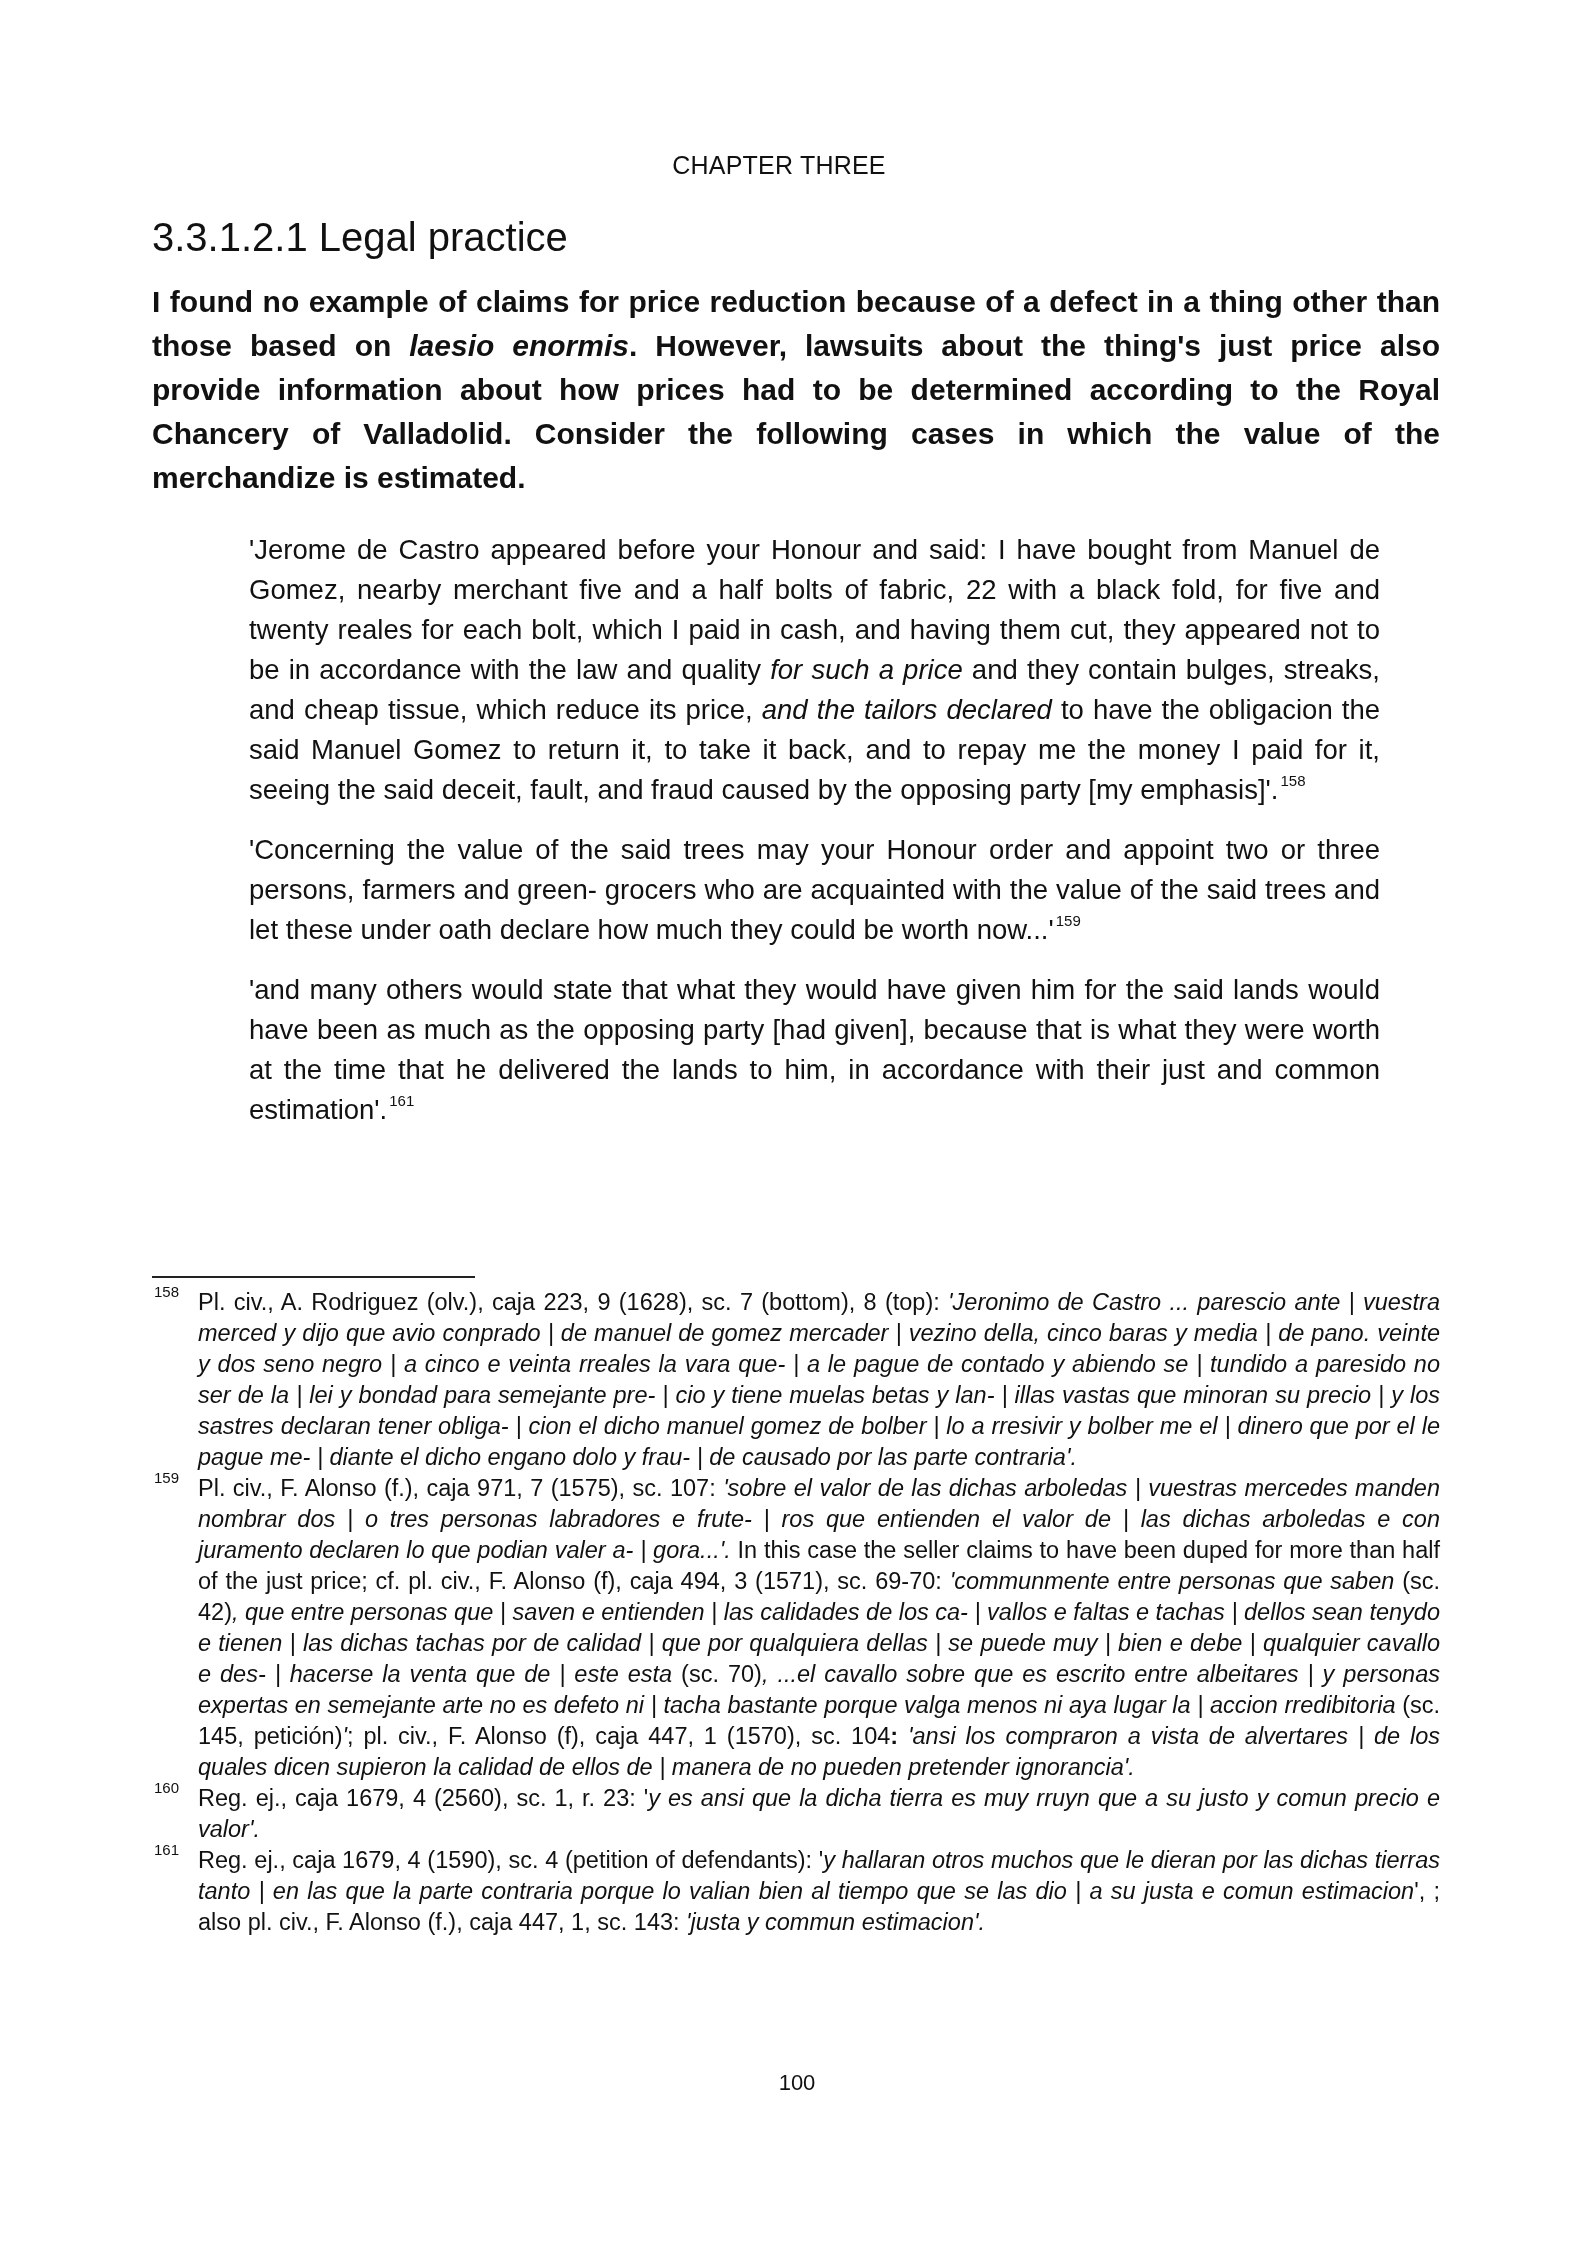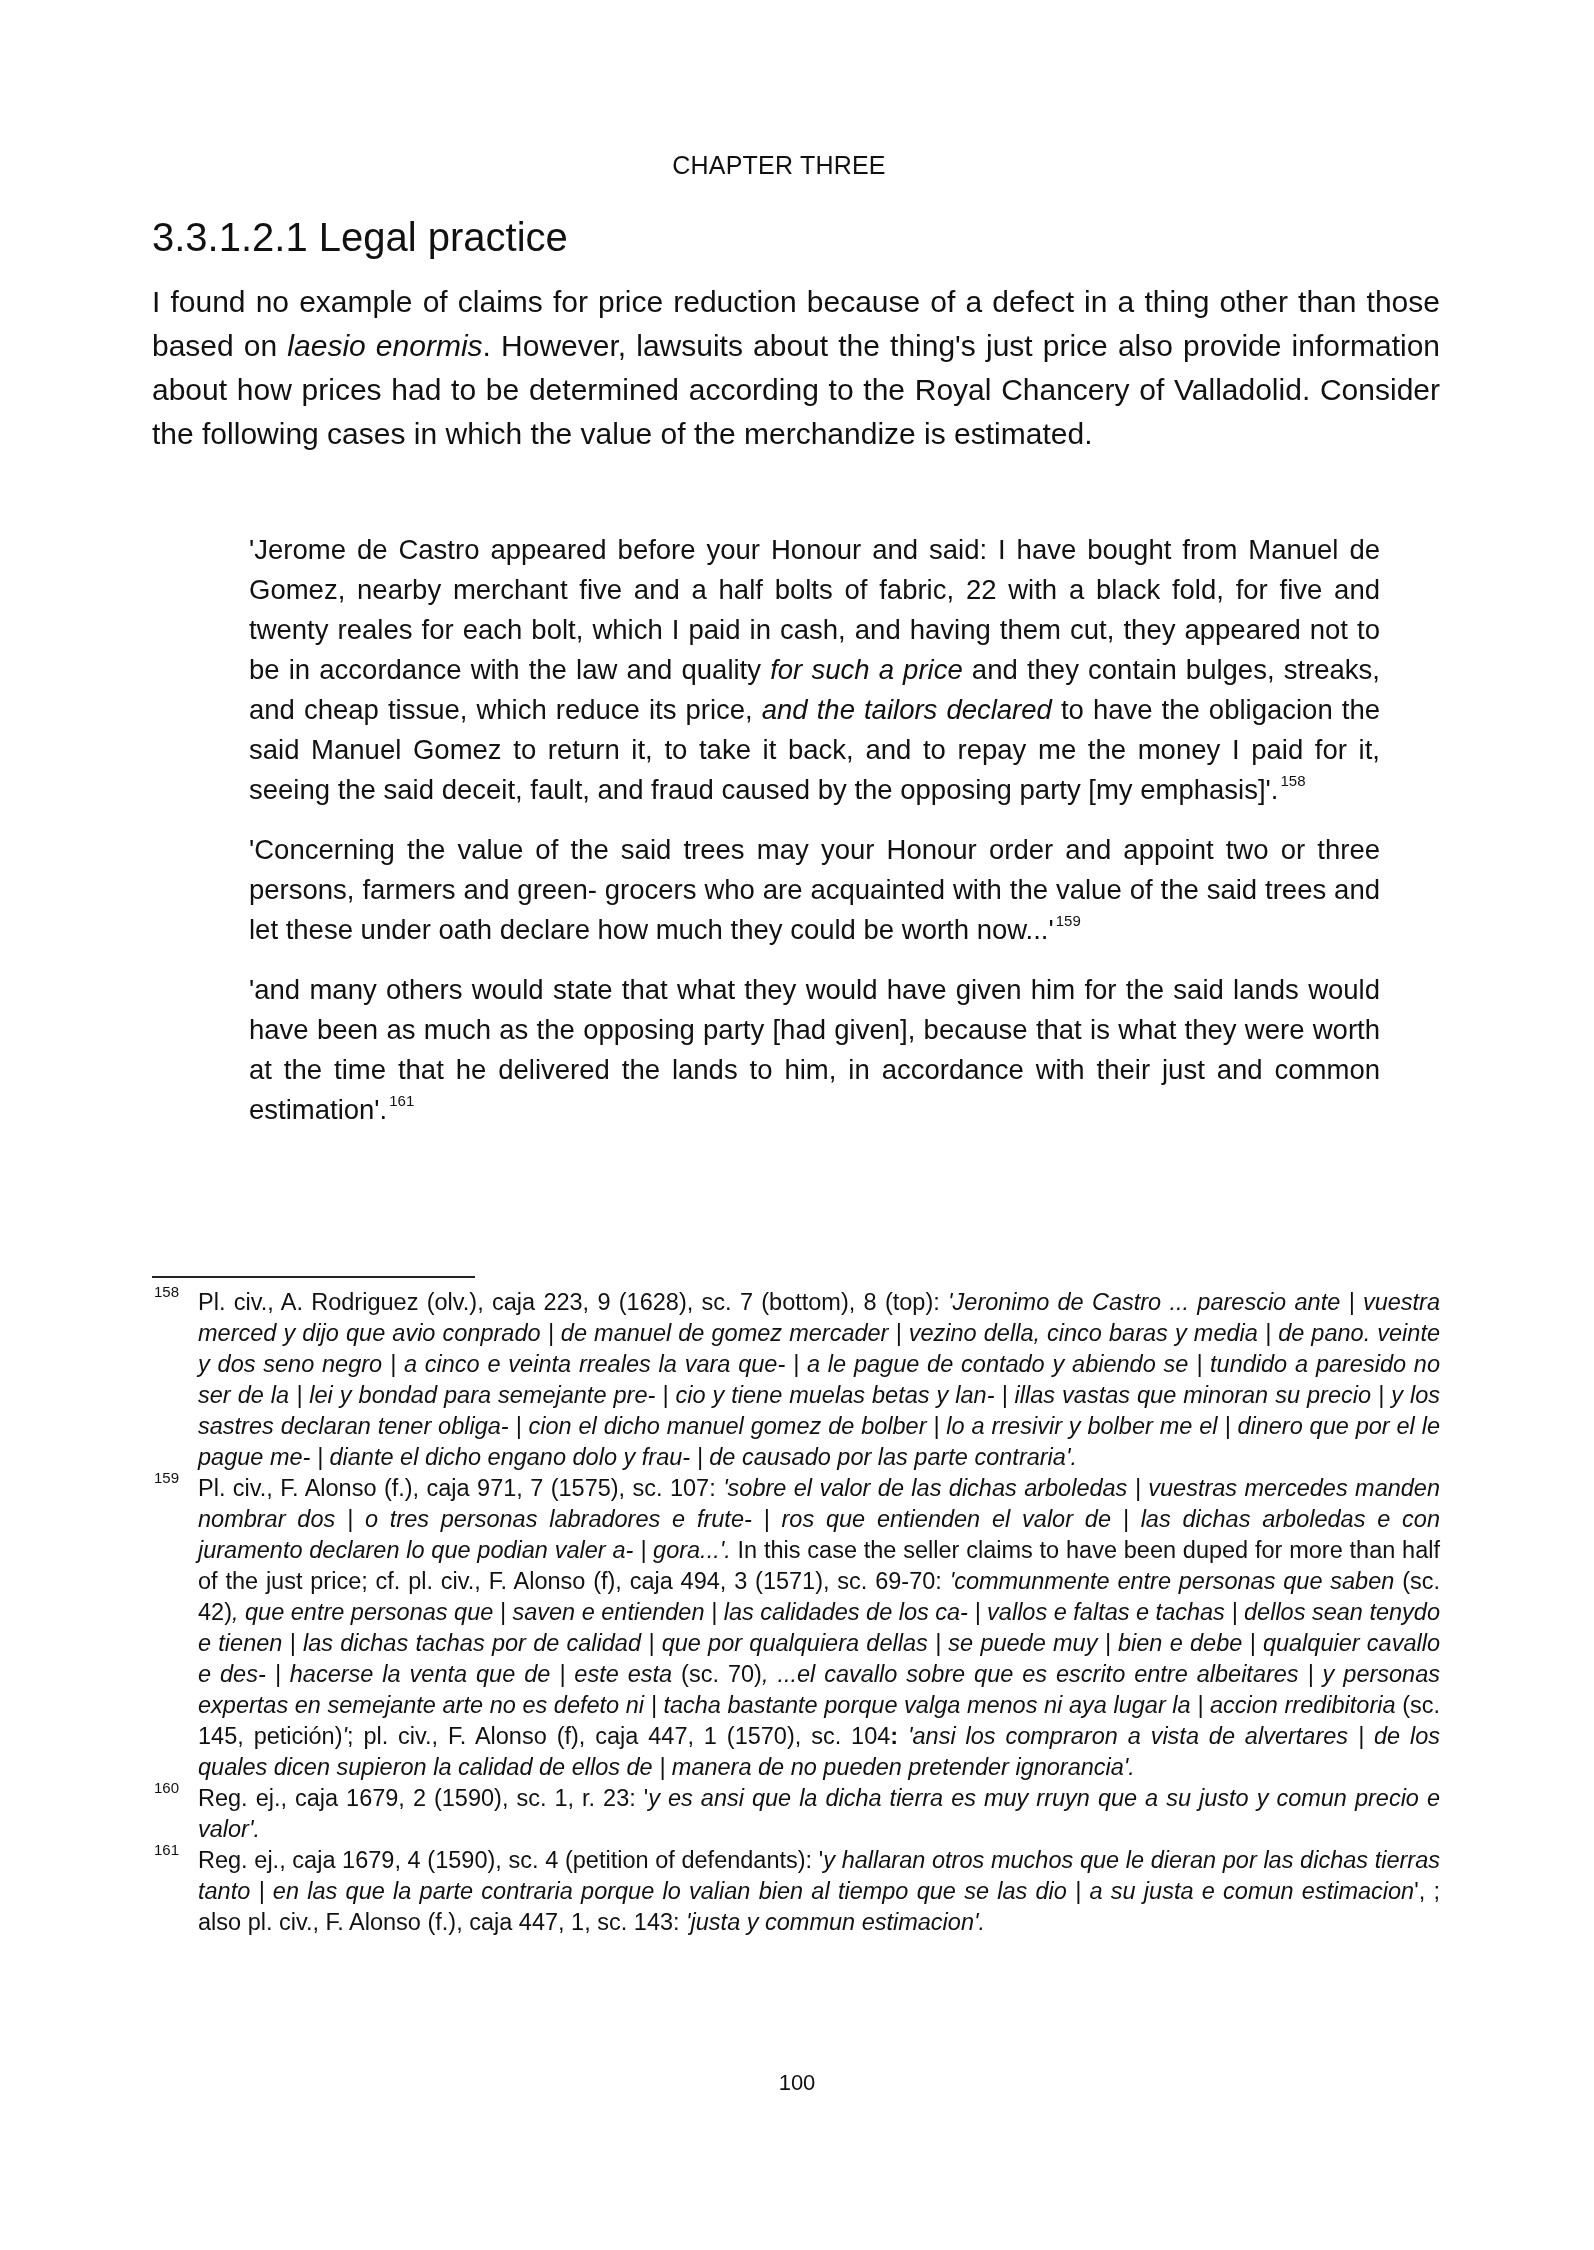--- a/index.html
+++ b/index.html
@@ -10,21 +10,21 @@
   .running-head {
     position: absolute; top: 150px; left: 0; width: 1558px;
     text-align: center; font-size: 25px; line-height: 30px; letter-spacing: 0.2px;
   }
   .section-heading {
     position: absolute; top: 218px; left: 152px;
     font-size: 40px; line-height: 38px;
   }
   .body-para {
     position: absolute; top: 280px; left: 152px; width: 1288px;
-    font-size: 30px; line-height: 44px; text-align: justify; margin: 0;
+    font-size: 30px; line-height: 44px; text-align: justify; margin: 0; font-weight: bold;
   }
   .quotes {
     position: absolute; top: 522px; left: 249px; width: 1131px;
   }
   .quote {
     font-size: 27.5px; line-height: 40px; text-align: justify; margin: 8px 0 20px 0;
   }
   .quote sup, .body-para sup {
     font-size: 15px; line-height: 0; vertical-align: 0; position: relative; top: -13px; margin-left: 2px;
   }
@@ -62,17 +62,17 @@
   <p class="quote"><span>'Jerome de Castro appeared before your Honour and said: I have bought from Manuel de Gomez, nearby merchant five and a half bolts of fabric, 22 with a black fold, for five and twenty reales for each bolt, which I paid in cash, and having them cut, they appeared not to be in accordance with the law and quality </span><i>for such a price</i><span> and they contain bulges, streaks, and cheap tissue, which reduce its price, </span><i>and the tailors declared</i><span> to have the obligacion the said Manuel Gomez to return it, to take it back, and to repay me the money I paid for it, seeing the said deceit, fault, and fraud caused by the opposing party [my emphasis]'.</span><sup>158</sup></p>
   <p class="quote"><span>'Concerning the value of the said trees may your Honour order and appoint two or three persons, farmers and green- grocers who are acquainted with the value of the said trees and let these under oath declare how much they could be worth now...'</span><sup>159</sup></p>
   <p class="quote"><span>'and many others would state that what they would have given him for the said lands would have been as much as the opposing party [had given], because that is what they were worth at the time that he delivered the lands to him, in accordance with their just and common estimation'.</span><sup>161</sup></p>
 </div>
 
 <div class="fn-rule"></div>
 
 <div class="footnotes">
   <p class="fn"><span class="fn-num">158</span><span>Pl. civ., A. Rodriguez (olv.), caja 223, 9 (1628), sc. 7 (bottom), 8 (top): </span><i>'Jeronimo de Castro ... parescio ante | vuestra merced y dijo que avio conprado | de manuel de gomez mercader | vezino della, cinco baras y media | de pano. veinte y dos seno negro | a cinco e veinta rreales la vara que- | a le pague de contado y abiendo se | tundido a paresido no ser de la | lei y bondad para semejante pre- | cio y tiene muelas betas y lan- | illas vastas que minoran su precio | y los sastres declaran tener obliga- | cion el dicho manuel gomez de bolber | lo a rresivir y bolber me el | dinero que por el le pague me- | diante el dicho engano dolo y frau- | de causado por las parte contraria'.</i></p>
   <p class="fn"><span class="fn-num">159</span><span>Pl. civ., F. Alonso (f.), caja 971, 7 (1575), sc. 107: </span><i>'sobre el valor de las dichas arboledas | vuestras mercedes manden nombrar dos | o tres personas labradores e frute- | ros que entienden el valor de | las dichas arboledas e con juramento declaren lo que podian valer a- | gora...'.</i><span> In this case the seller claims to have been duped for more than half of the just price; cf. pl. civ., F. Alonso (f), caja 494, 3 (1571), sc. 69-70: </span><i>'communmente entre personas que saben</i><span> (sc. 42)</span><i>, que entre personas que | saven e entienden | las calidades de los ca- | vallos e faltas e tachas | dellos sean tenydo e tienen | las dichas tachas por de calidad | que por qualquiera dellas | se puede muy | bien e debe | qualquier cavallo e des- | hacerse la venta que de | este esta</i><span> (sc. 70)</span><i>, ...el cavallo sobre que es escrito entre albeitares | y personas expertas en semejante arte no es defeto ni  | tacha bastante porque valga menos ni aya lugar la | accion rredibitoria</i><span> (sc. 145, petición)</span><i>'</i><span>; pl. civ., F. Alonso (f), caja 447, 1 (1570), sc. 104</span><b>:</b><span> </span><i>'ansi los compraron a vista de alvertares | de los quales dicen supieron la calidad de ellos de | manera de no pueden pretender ignorancia'.</i></p>
-  <p class="fn"><span class="fn-num">160</span><span>Reg. ej., caja 1679, 2 (1590), sc. 1, r. 23: '</span><i>y es ansi que la dicha tierra es muy rruyn que a su justo y comun precio e valor'.</i></p>
+  <p class="fn"><span class="fn-num">160</span><span>Reg. ej., caja 1679, 4 (2560), sc. 1, r. 23: '</span><i>y es ansi que la dicha tierra es muy rruyn que a su justo y comun precio e valor'.</i></p>
   <p class="fn"><span class="fn-num">161</span><span>Reg. ej., caja 1679, 4 (1590), sc. 4 (petition of defendants): '</span><i>y hallaran otros muchos que le dieran por las dichas tierras tanto | en las que la parte contraria porque lo valian bien al tiempo que se las dio | a su justa e comun estimacion</i><span>', ; also pl. civ., F. Alonso (f.), caja 447, 1, sc. 143: </span><i>'justa y commun estimacion'.</i></p>
 </div>
 
 <div class="page-number">100</div>
 
 </body></html>

